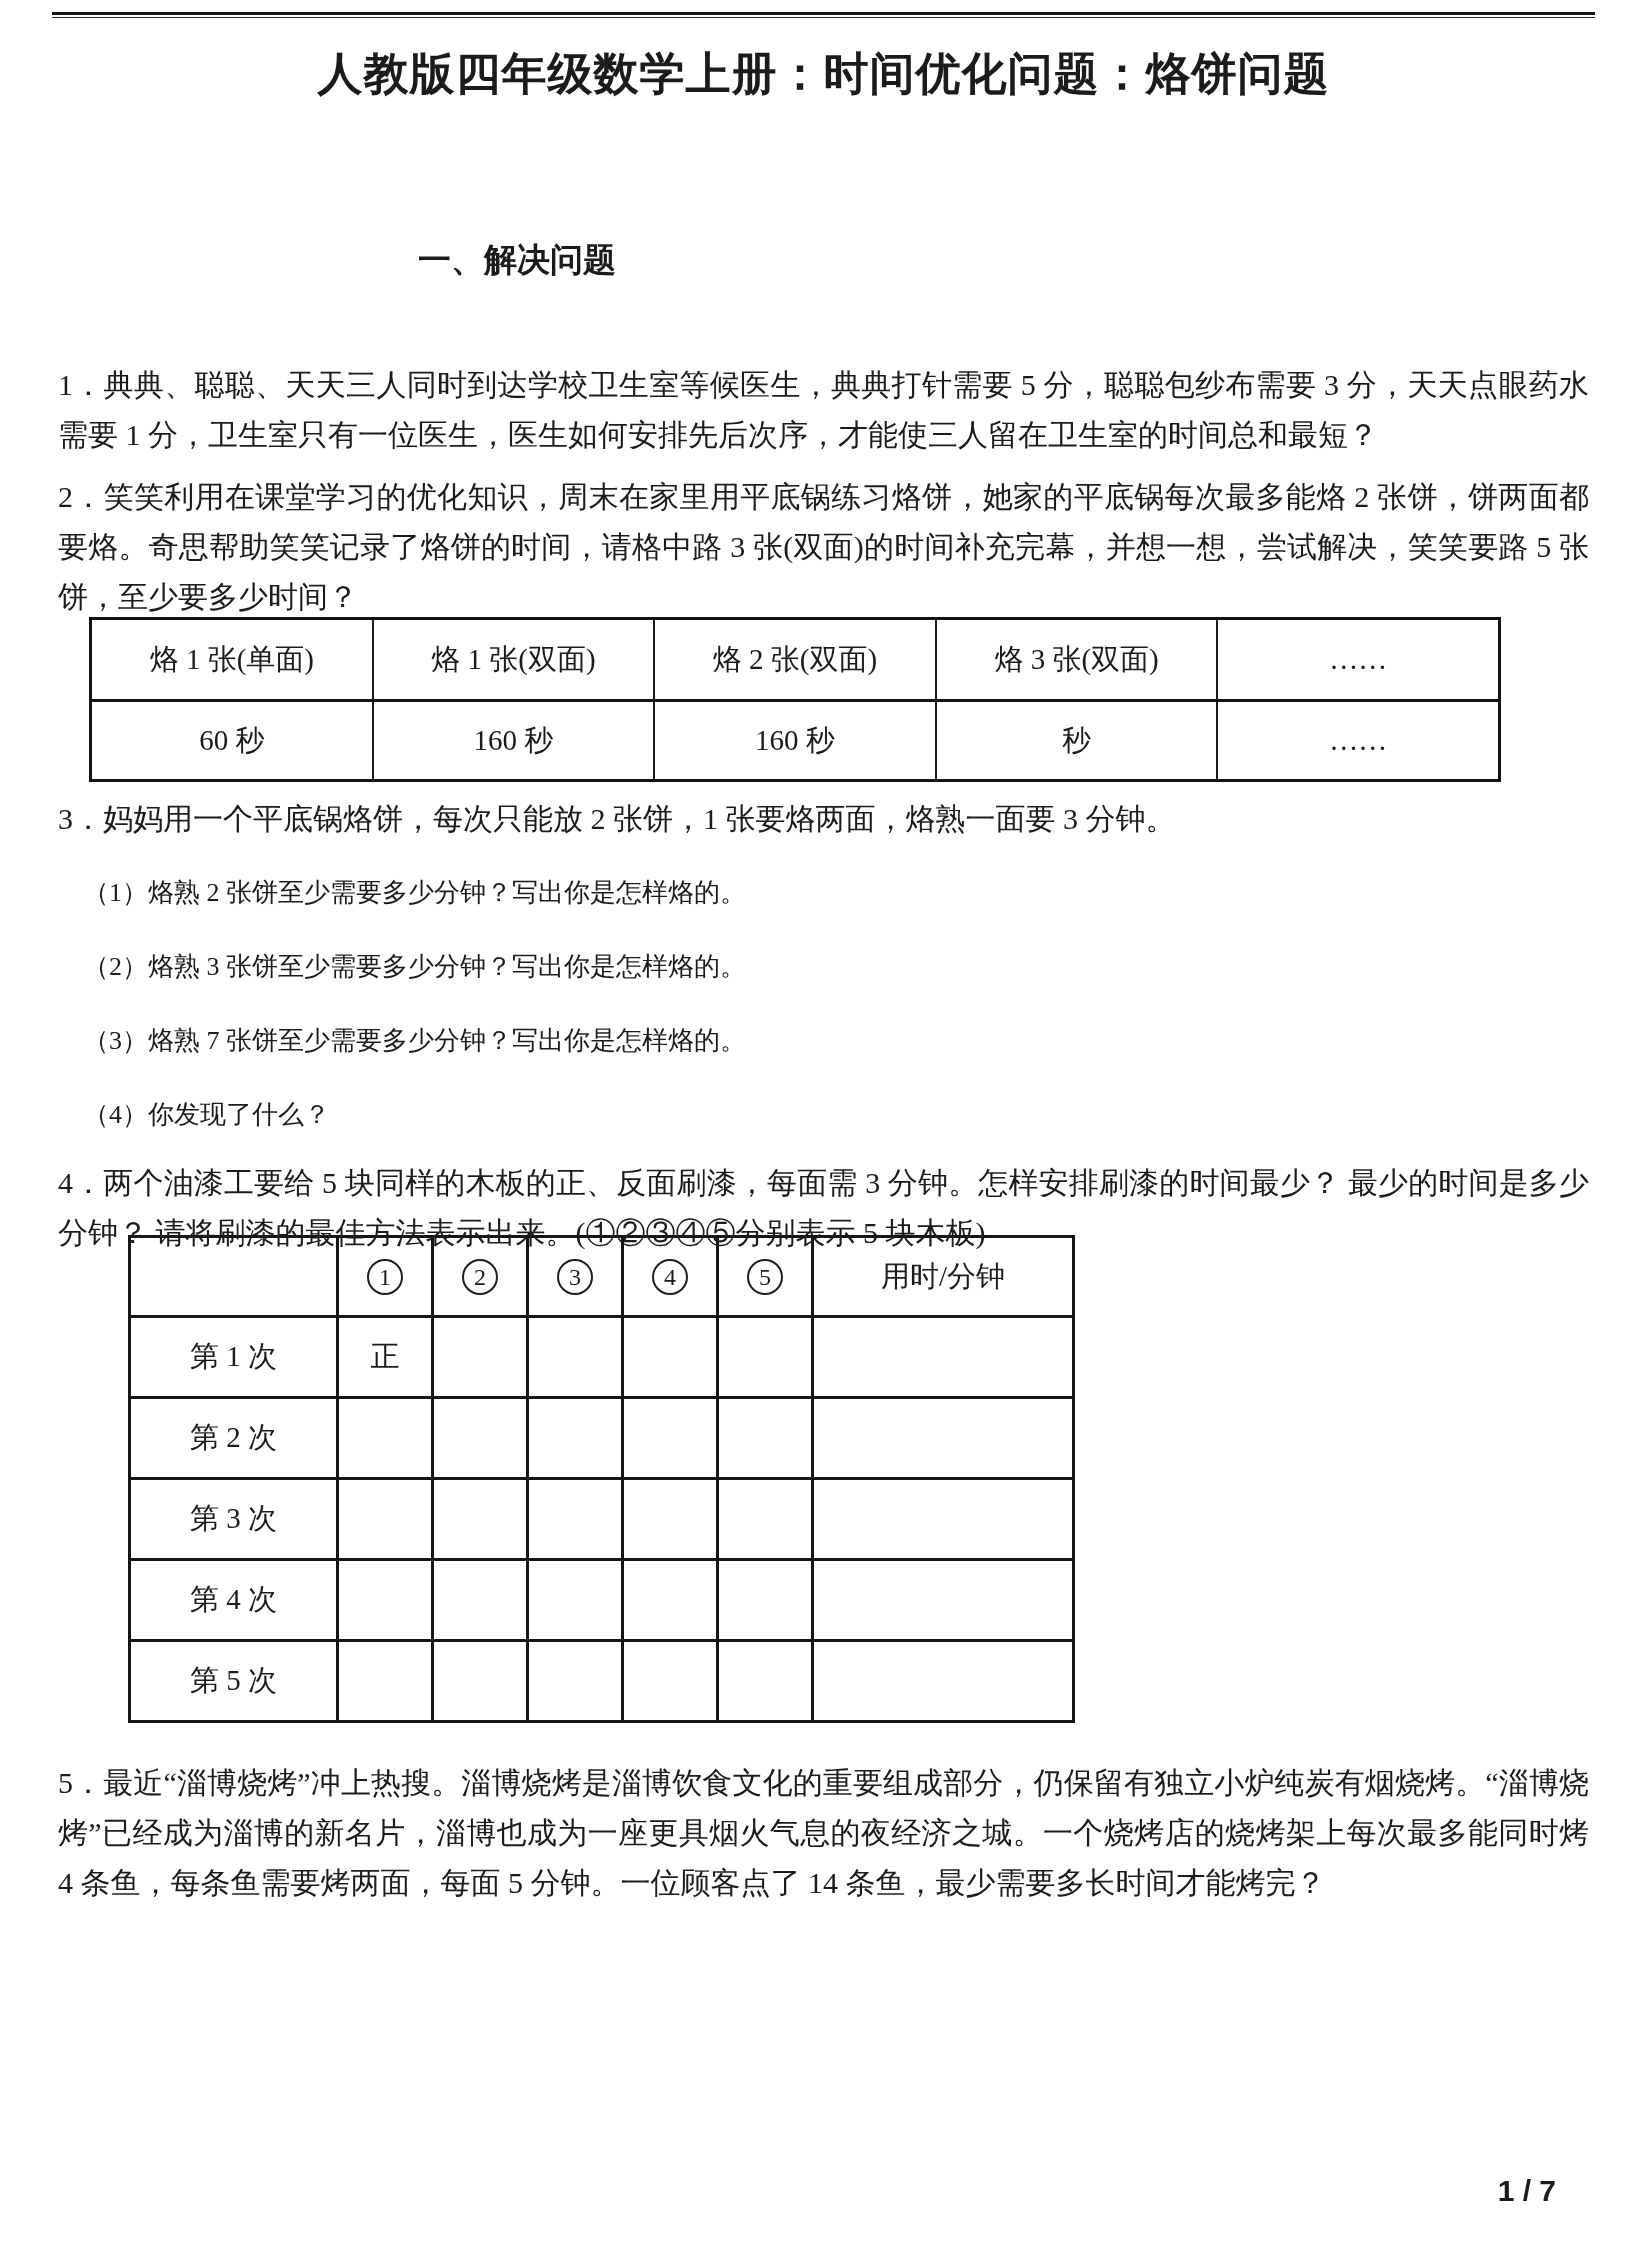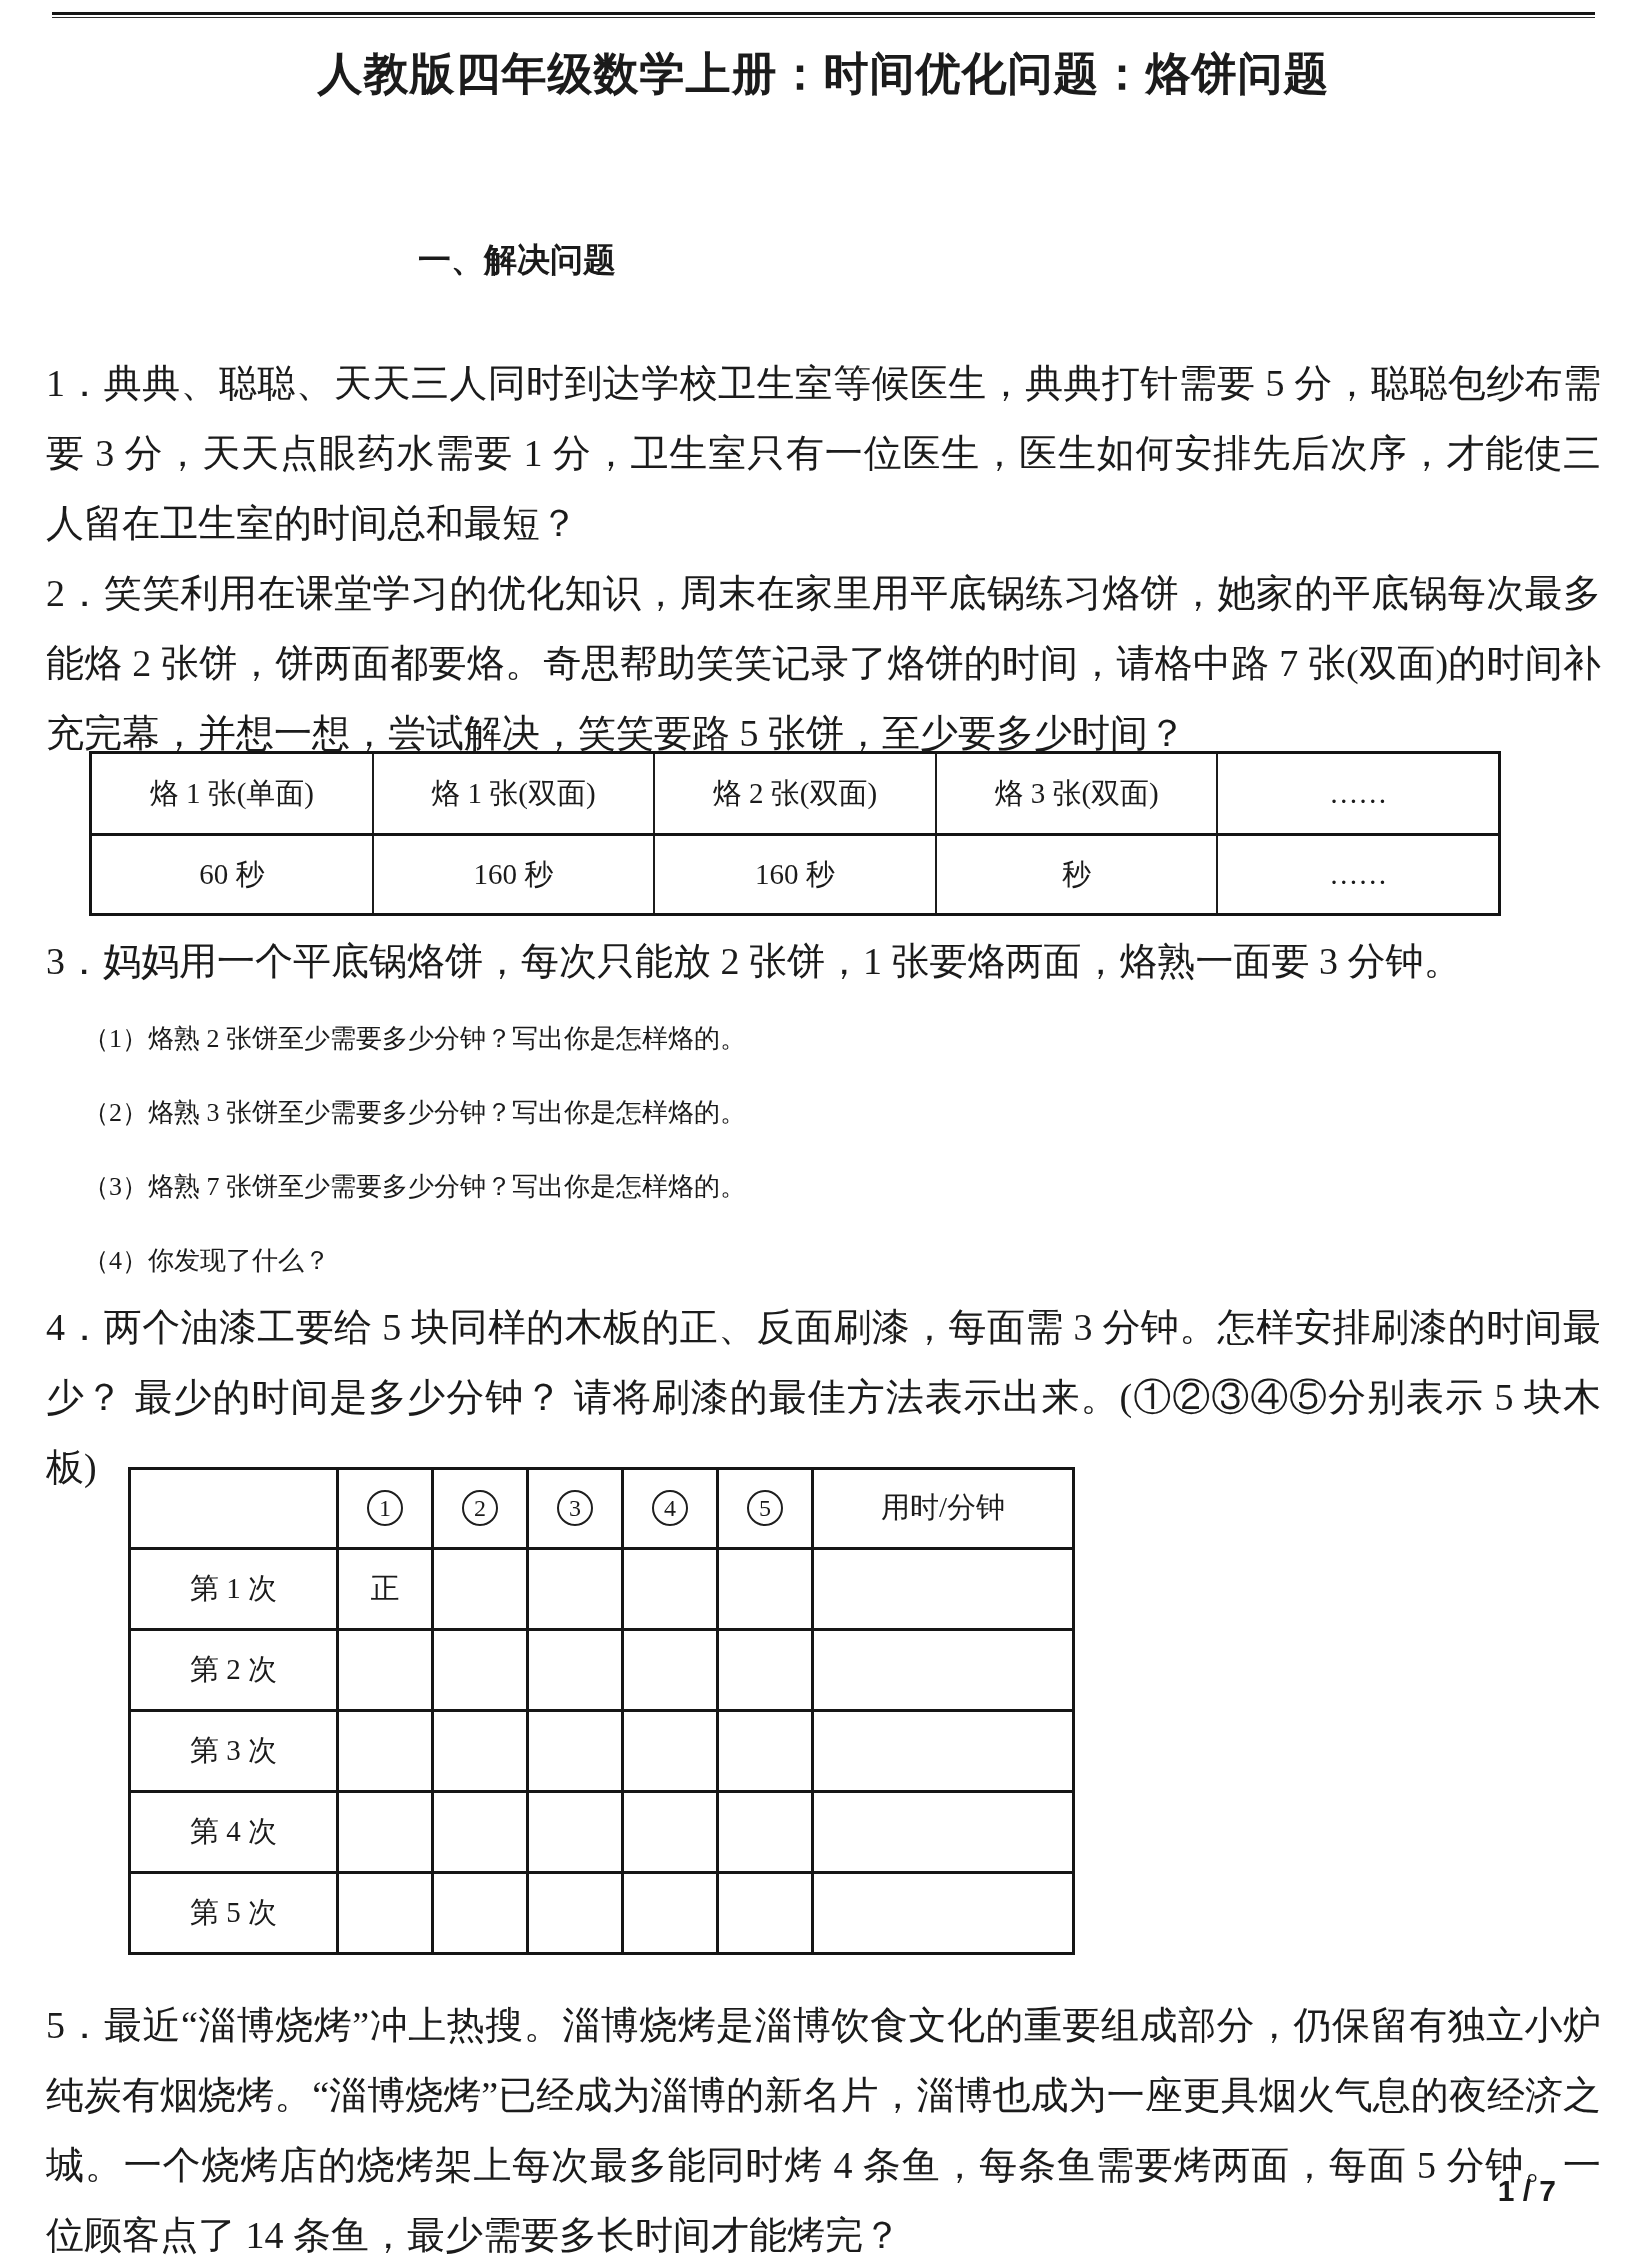--- a/index.html
+++ b/index.html
@@ -67,25 +67,25 @@
     position: absolute;
     left: 372px;
     top: 133px;
     font-family: "Liberation Sans", "DejaVu Sans", sans-serif;
     font-weight: 700;
     font-size: 33px;
     white-space: nowrap;
   }
   
   .para {
-    font-size: 38px;
-    line-height: 70px;
+    font-size: 30px;
+    line-height: 50px;
     text-align: justify;
     text-justify: inter-ideograph;
-    margin: 0;
+    margin: 12px;
   }
   .subs { margin-top: 5.8px; padding-left: 37px; }
   .sub-item {
     font-size: 26px;
     line-height: 74px;
     margin: 0;
   }
   
   .q2-table {
     margin: -17.4px 0 0 43px;
@@ -152,21 +152,21 @@
   <div class="rule"></div>
 
   <div class="doc-title">人教版四年级数学上册：时间优化问题：烙饼问题</div>
 
   <div class="grade-row">
     <div class="section-heading">一、解决问题</div>
   </div>
 
   <p class="para">1．典典、聪聪、天天三人同时到达学校卫生室等候医生，典典打针需要 5 分，聪聪包纱布需要 3 分，天天点眼药水需要 1 分，卫生室只有一位医生，医生如何安排先后次序，才能使三人留在卫生室的时间总和最短？</p>
 
-  <p class="para">2．笑笑利用在课堂学习的优化知识，周末在家里用平底锅练习烙饼，她家的平底锅每次最多能烙 2 张饼，饼两面都要烙。奇思帮助笑笑记录了烙饼的时间，请格中路 7 张(双面)的时间补充完幕，并想一想，尝试解决，笑笑要路 5 张饼，至少要多少时间？</p>
+  <p class="para">2．笑笑利用在课堂学习的优化知识，周末在家里用平底锅练习烙饼，她家的平底锅每次最多能烙 2 张饼，饼两面都要烙。奇思帮助笑笑记录了烙饼的时间，请格中路 3 张(双面)的时间补充完幕，并想一想，尝试解决，笑笑要路 5 张饼，至少要多少时间？</p>
 
   <table class="q2-table">
     <tbody>
         <tr class="hdr">
       <td>烙 1 张(单面)</td>
       <td>烙 1 张(双面)</td>
       <td>烙 2 张(双面)</td>
       <td>烙 3 张(双面)</td>
       <td>……</td>
     </tr>

